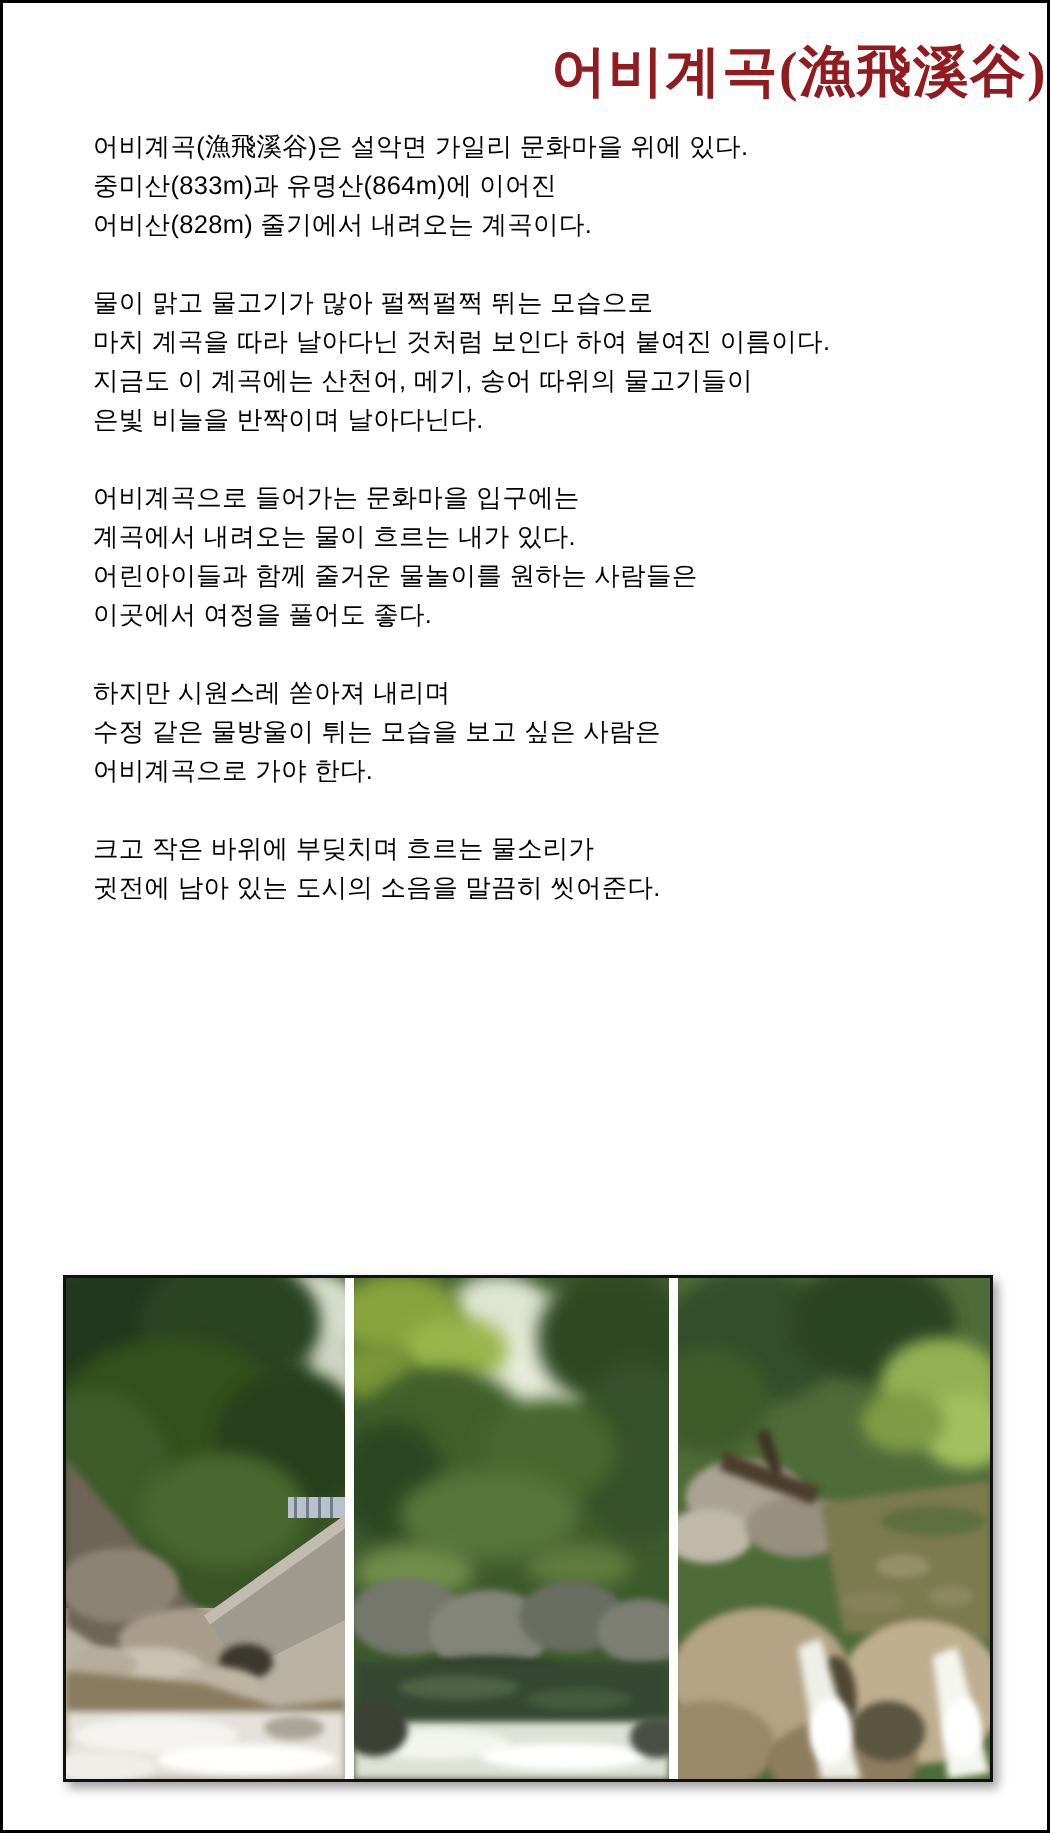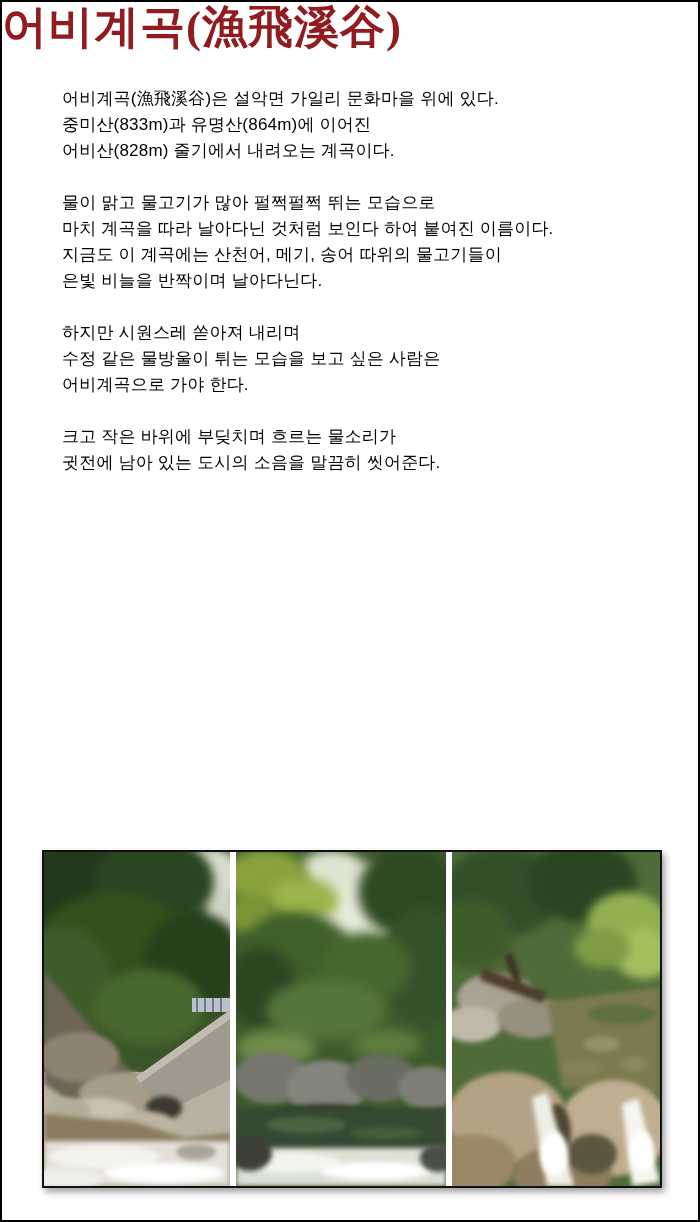--- a/index.html
+++ b/index.html
@@ -7,30 +7,31 @@
   body {
     width: 700px;
     height: 1222px;
     position: relative;
     border: 2px solid #000;
     background: #ffffff;
     font-family: "Liberation Sans", sans-serif;
     overflow: hidden;
   }
   .title {
-    text-align: left;
+    margin-top: 26px;
+    text-align: right;
     font-family: "Liberation Serif", serif;
     font-weight: bold;
-    font-size: 45px;
+    font-size: 37px;
     line-height: 1.15;
     color: #921b20;
     letter-spacing: 1px;
   }
   .article {
-    margin-top: 32px;
+    margin-top: 14px;
     padding-left: 60px;
     padding-right: 38px;
     color: #000000;
   }
   .article p {
     font-size: 17px;
     line-height: 26px;
     white-space: pre-line;
     margin-bottom: 26px;
     letter-spacing: 0.2px;
@@ -55,20 +56,24 @@
 <h1 class="title">어비계곡(漁飛溪谷)</h1>
 
 <div class="article">
   <p>어비계곡(漁飛溪谷)은 설악면 가일리 문화마을 위에 있다.
 중미산(833m)과 유명산(864m)에 이어진
 어비산(828m) 줄기에서 내려오는 계곡이다.</p>
   <p>물이 맑고 물고기가 많아 펄쩍펄쩍 뛰는 모습으로
 마치 계곡을 따라 날아다닌 것처럼 보인다 하여 붙여진 이름이다.
 지금도 이 계곡에는 산천어, 메기, 송어 따위의 물고기들이
 은빛 비늘을 반짝이며 날아다닌다.</p>
+  <p>어비계곡으로 들어가는 문화마을 입구에는
+계곡에서 내려오는 물이 흐르는 내가 있다.
+어린아이들과 함께 줄거운 물놀이를 원하는 사람들은
+이곳에서 여정을 풀어도 좋다.</p>
   <p>하지만 시원스레 쏟아져 내리며
 수정 같은 물방울이 튀는 모습을 보고 싶은 사람은
 어비계곡으로 가야 한다.</p>
   <p>크고 작은 바위에 부딪치며 흐르는 물소리가
 귓전에 남아 있는 도시의 소음을 말끔히 씻어준다.</p>
 </div>
 
 <div class="gallery">
 
   <svg width="186" height="334" viewBox="0 0 186 334" xmlns="http://www.w3.org/2000/svg">

